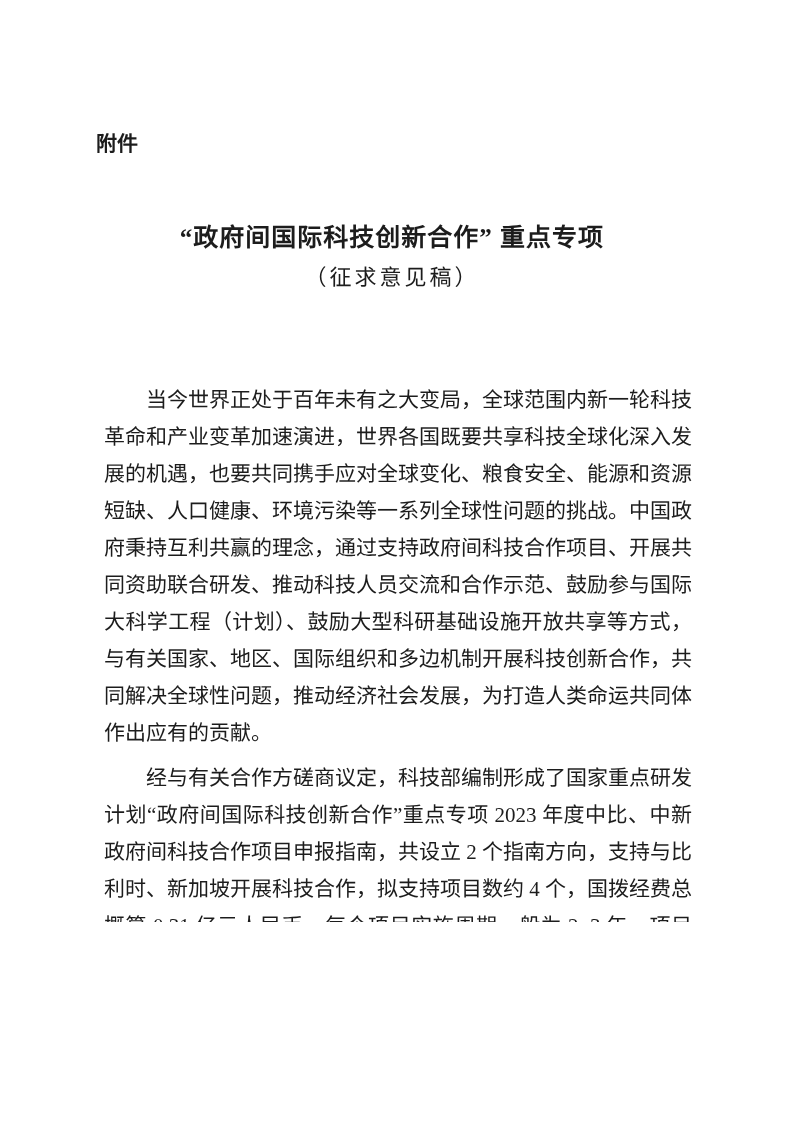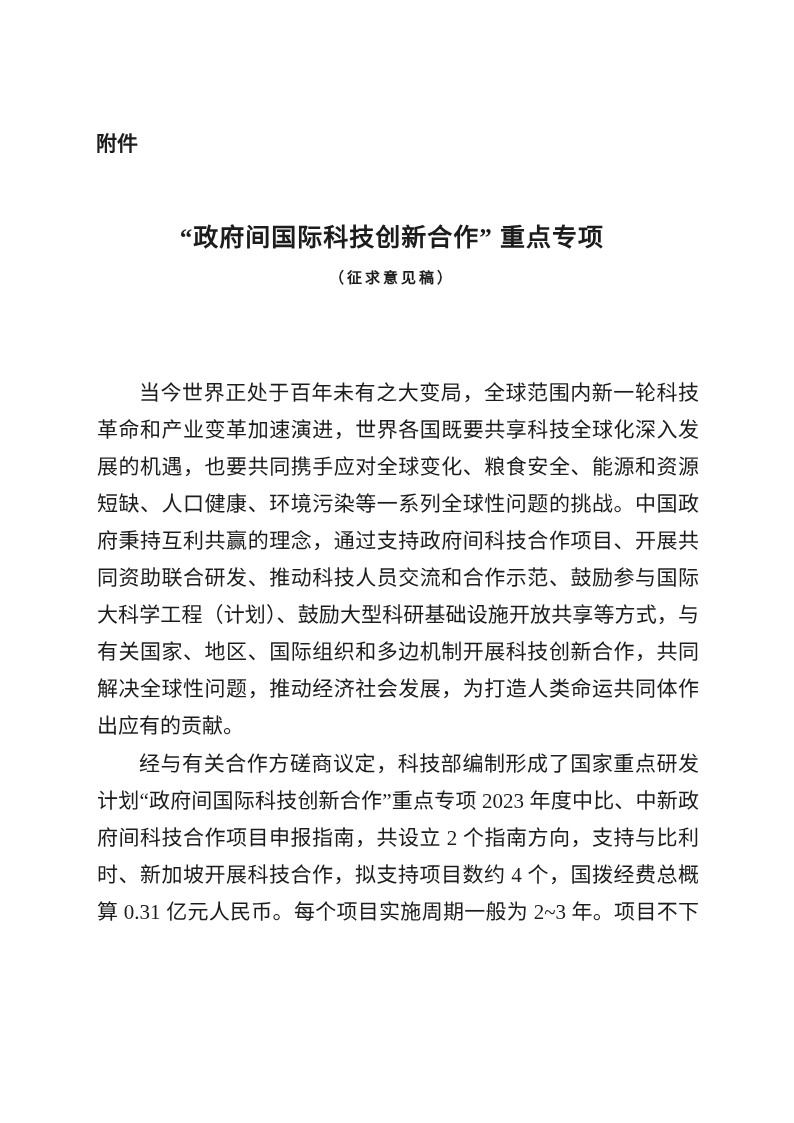--- a/index.html
+++ b/index.html
@@ -36,37 +36,37 @@
     text-align: center;
   }
   .title-line {
     font-size: 25px;
     font-weight: bold;
     line-height: 41px;
     letter-spacing: 1px;
     white-space: nowrap;
   }
   .subtitle {
-    font-size: 15px;
+    font-size: 22px;
     line-height: 40px;
     letter-spacing: 3px;
-    font-weight: bold;
+    font-weight: normal;
   }
   .doc-body {
     position: absolute;
     left: 96px;
     right: 94px;
     top: 374px;
     font-size: 21px;
     line-height: 37px;
     text-align: justify;
     text-justify: inter-ideograph;
   }
   .doc-body p {
-    margin: 1px;
+    margin: 8px;
     padding: 0;
     text-indent: 2em;
   }
   .page-number {
     position: absolute;
     top: 1002px;
     right: 131px;
     font-size: 19px;
     letter-spacing: 4px;
     white-space: nowrap;

